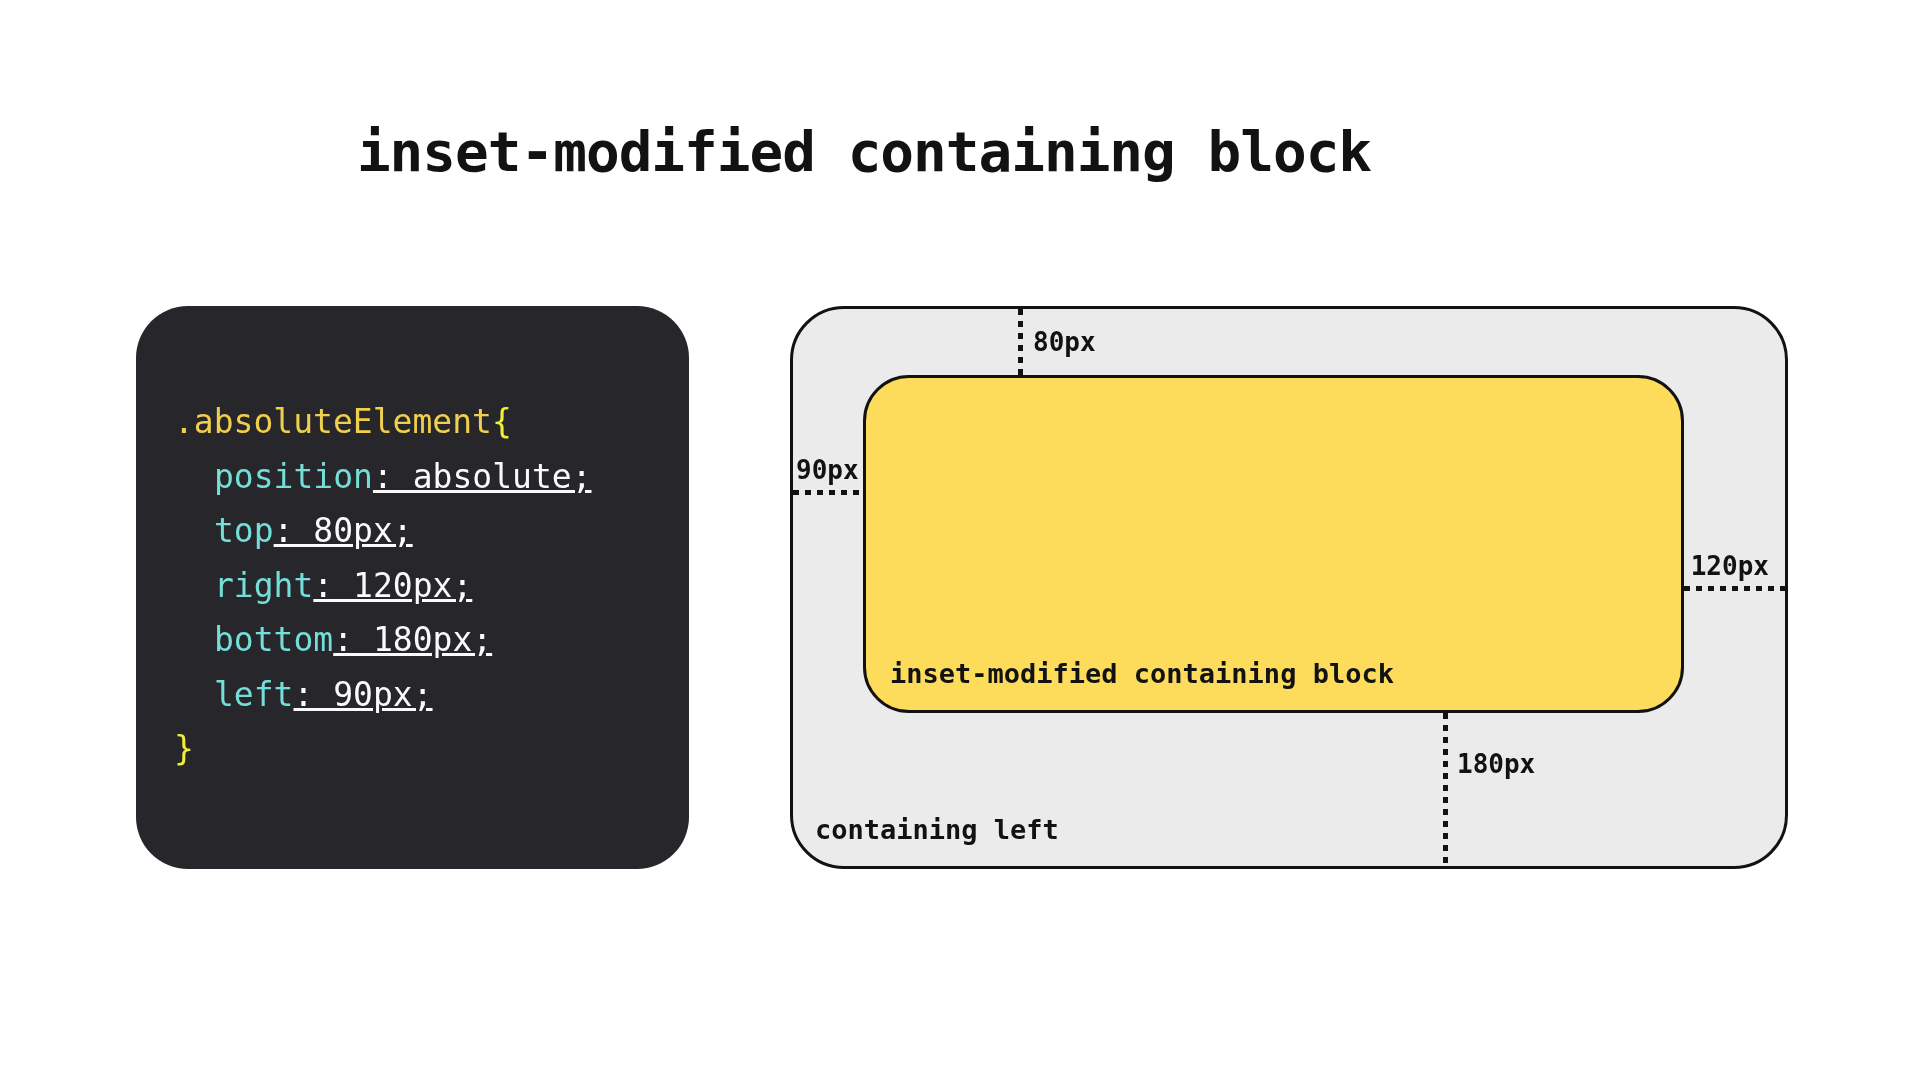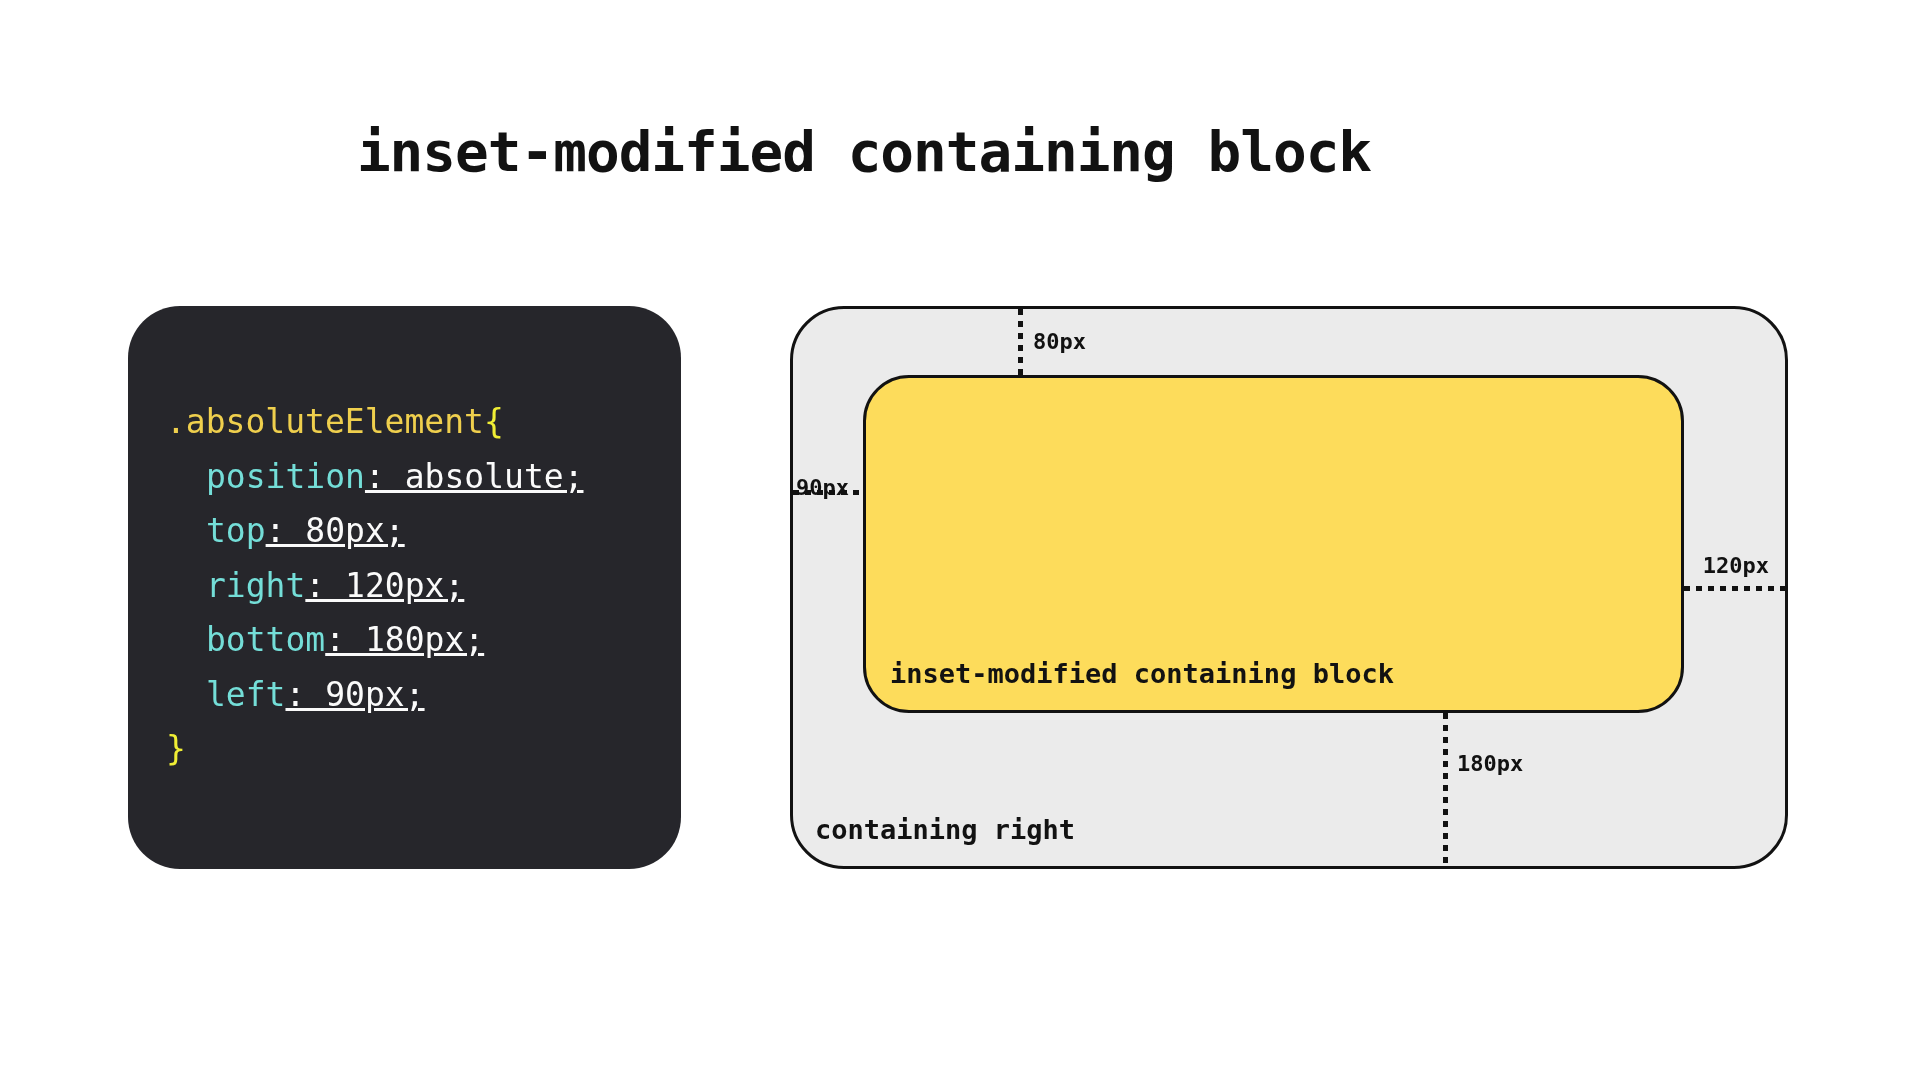--- a/index.html
+++ b/index.html
@@ -16,51 +16,51 @@
   *{margin:0;padding:0;box-sizing:border-box;}
   html,body{width:1920px;height:1080px;overflow:hidden;background:var(--page-bg);}
   .canvas{position:relative;width:1728px;height:1080px;background:var(--page-bg);
           font-family:"DejaVu Sans Mono","Liberation Mono",monospace;color:var(--ink);}
 
   
   .title{position:absolute;top:124px;left:0;right:0;text-align:center;
          font-size:56px;line-height:56px;font-weight:bold;letter-spacing:-1px;color:var(--ink);}
 
   
-  .code-panel{position:absolute;left:128px;top:306px;width:553px;height:563px;
+  .code-panel{position:absolute;left:136px;top:306px;width:553px;height:563px;
               background:var(--panel-bg);border-radius:52px;}
   .code{font-family:"DejaVu Sans Mono","Liberation Mono",monospace;
         font-size:33px;line-height:54.5px;padding:89px 0 0 38px;white-space:pre;}
   .code-line{height:54.5px;}
   .indent{padding-left:40px;}
   .tok-sel{color:var(--gold);}
   .tok-brace{color:var(--neon);}
   .tok-prop{color:var(--cyan);}
   .tok-plain{color:var(--code-white);text-decoration:underline;}
 
   
   .outer-block{position:absolute;left:790px;top:306px;width:998px;height:563px;
                background:var(--block-gray);border:3px solid var(--ink);border-radius:54px;}
   .inner-block{position:absolute;left:70px;top:66px;width:821px;height:338px;
                background:var(--block-yellow);border:3px solid var(--ink);border-radius:46px;}
   .inner-label{position:absolute;left:24px;bottom:21px;font-size:27px;font-weight:bold;color:var(--ink);}
   .outer-label{position:absolute;left:22px;bottom:21px;font-size:27px;font-weight:bold;color:var(--ink);}
 
-  .dim-label{position:absolute;font-size:22px;font-weight:bold;color:var(--ink);line-height:30px;}
+  .dim-label{position:absolute;font-size:26px;font-weight:bold;color:var(--ink);line-height:30px;}
 
   .dash-v{position:absolute;width:5px;
           background:repeating-linear-gradient(to bottom,var(--ink) 0 6px,transparent 6px 12px);}
   .dash-h{position:absolute;height:5px;
           background:repeating-linear-gradient(to right,var(--ink) 0 6px,transparent 6px 12px);}
 
   .dash-top{left:225px;top:0;height:66px;}
   .label-top{left:240px;top:18px;}
 
   .dash-left{left:0;top:181px;width:70px;}
-  .label-left{left:3px;top:146px;margin-top:18px;}
+  .label-left{left:3px;top:146px;}
 
   .dash-right{left:891px;top:277px;width:101px;}
   .label-right{right:16px;top:242px;}
 
   .dash-bottom{left:650px;top:404px;height:153px;}
   .label-bottom{left:664px;top:440px;}
 </style>
 </head>
 <body>
 
@@ -83,16 +83,16 @@
 
     <div class="dash-h dash-left"></div>
     <span class="dim-label label-left">90px</span>
 
     <div class="dash-h dash-right"></div>
     <span class="dim-label label-right">120px</span>
 
     <div class="dash-v dash-bottom"></div>
     <span class="dim-label label-bottom">180px</span>
 
-    <span class="outer-label">containing right</span>
+    <span class="outer-label">containing left</span>
   </div>
 
 </div>
 
 </body></html>

